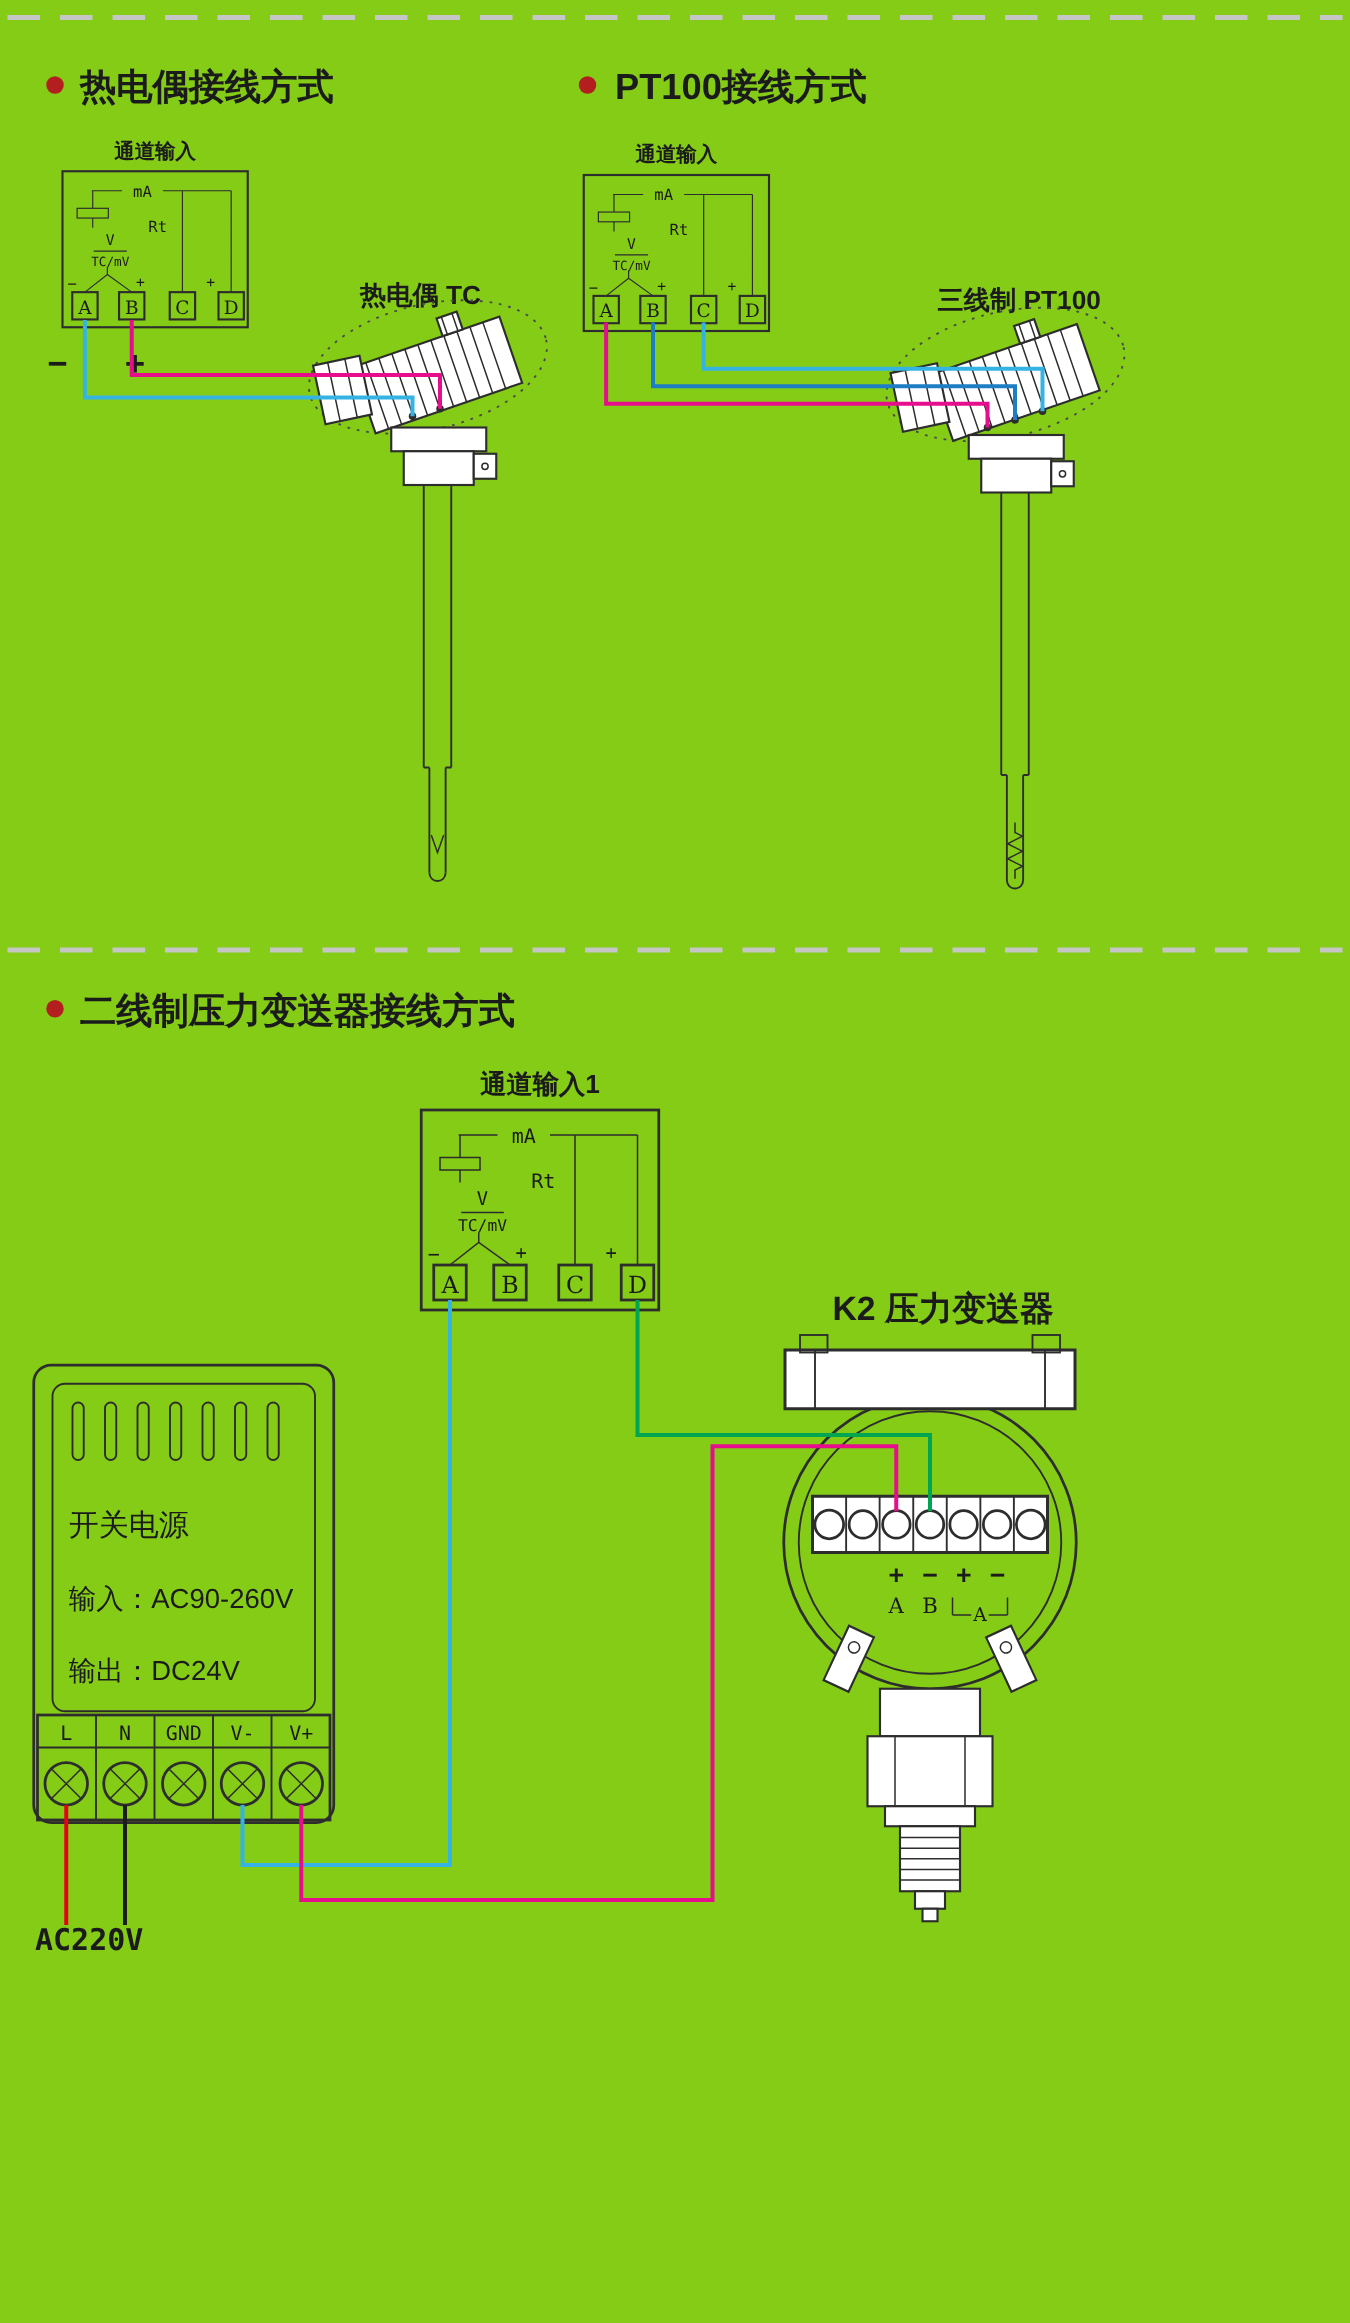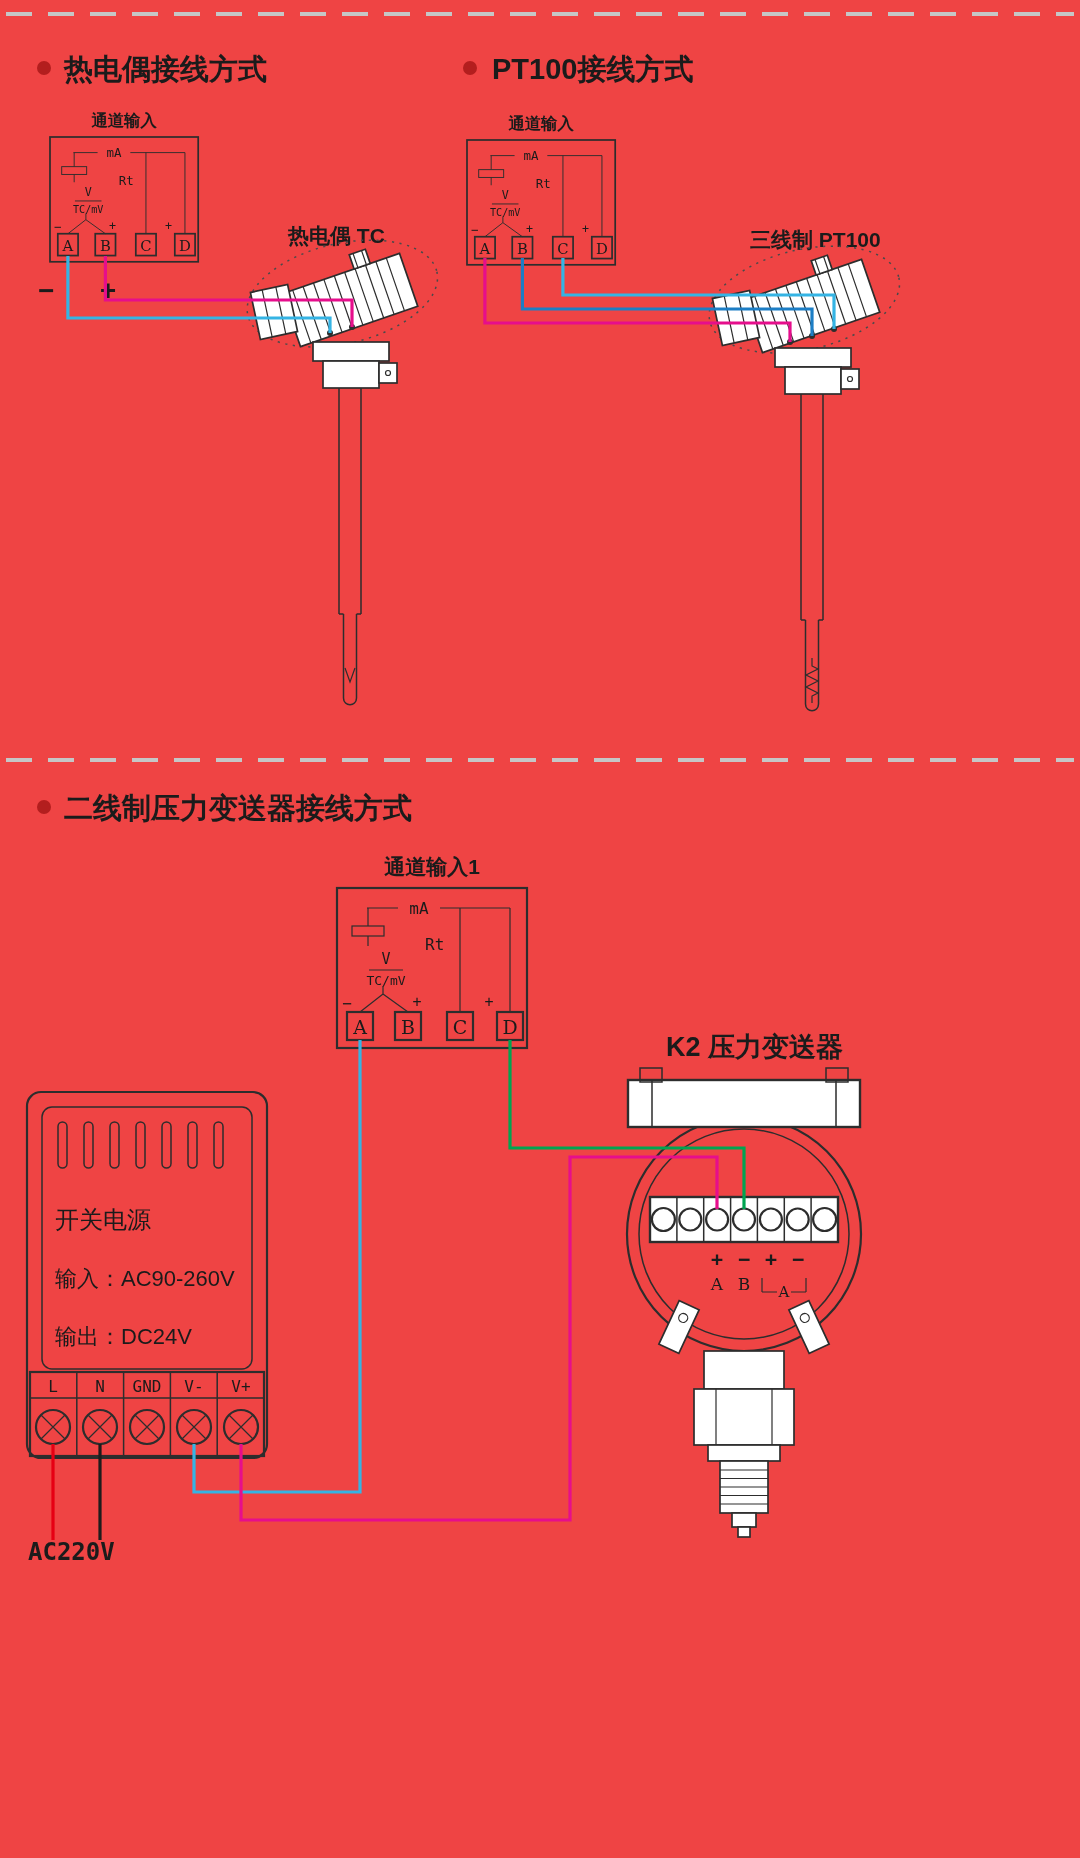--- a/index.html
+++ b/index.html
@@ -1,16 +1,16 @@
 <!DOCTYPE html>
 <html><head>
 <meta charset="utf-8">
 <style>
   html,body{margin:0;padding:0;background:#ffffff;}
-  .stage{position:relative;width:1080px;height:1858px;background:#ef4444;
+  .stage{position:relative;width:1080px;height:1858px;background:#84cc16;
          font-family:"Liberation Sans",sans-serif;overflow:hidden;}
   svg{position:absolute;left:0;top:0;}
   text{fill:#1b1b1b;font-family:"Liberation Sans",sans-serif;}
   .mono{font-family:"DejaVu Sans Mono",monospace;}
   .ser{font-family:"DejaVu Serif",serif;}
   .t-head{font-size:29px;font-weight:600;}
   .t-sub{font-size:21px;font-weight:600;}
   .t-btitle{font-size:21px;font-weight:600;}
   .ln{fill:none;stroke:#2d2d2d;stroke-width:1.5;}
   .ln2{fill:none;stroke:#2d2d2d;stroke-width:2.2;}

